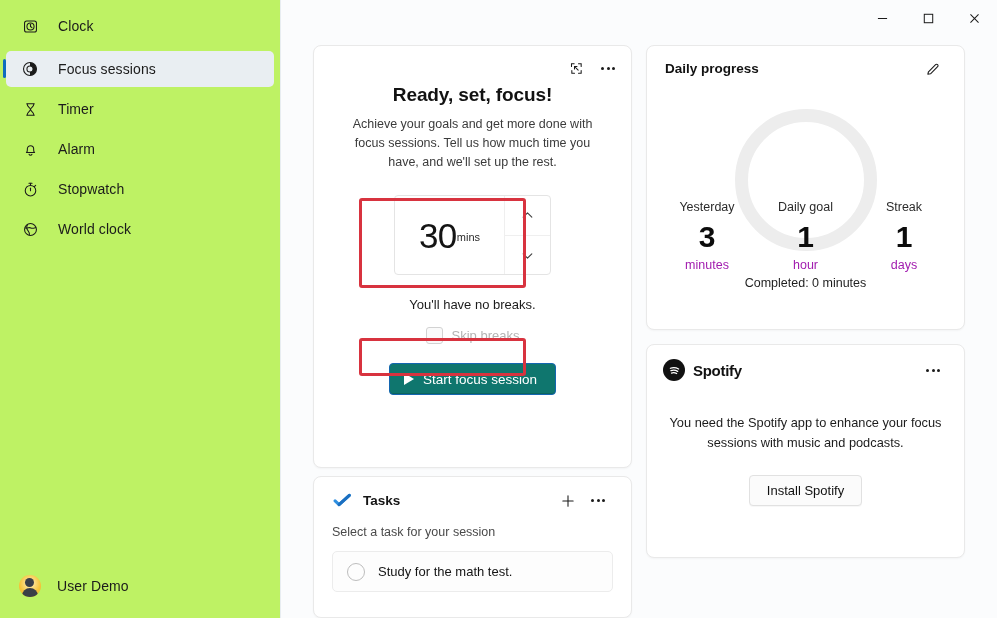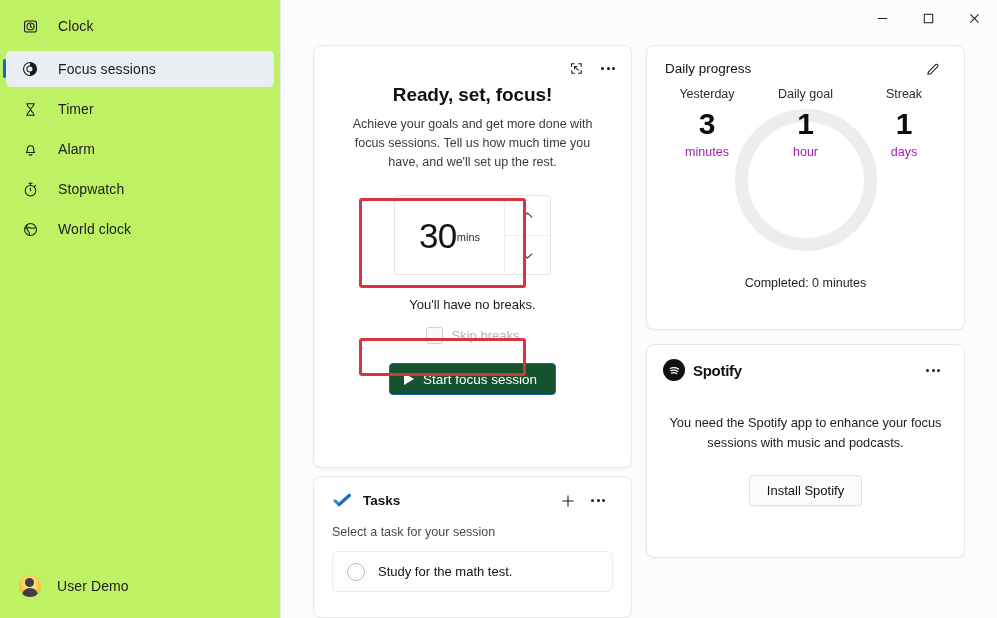--- a/index.html
+++ b/index.html
@@ -255,21 +255,21 @@
     font-size: 13px;
     color: #b4b4b4;
   }
 
   .start-wrap {
     display: flex;
     justify-content: center;
     margin-top: 19px;
   }
   .start-btn {
-    background: #14532d;
+    background: #0f766e;
     color: #ffffff;
     height: 32px;
     border-radius: 4px;
     padding: 0 18px 0 14px;
     display: flex;
     align-items: center;
     gap: 9px;
     font-size: 13.5px;
     border: 1px solid #1366b0;
     box-shadow: inset 0 -1px 0 rgba(0,0,0,0.14);
@@ -327,31 +327,31 @@
   
   .progress-card { height: 285px; padding: 0 16px; }
   .prog-head {
     display: flex;
     align-items: center;
     height: 41px;
     padding-top: 4px;
   }
   .prog-title {
     font-size: 13.5px;
-    font-weight: 400;
+    font-weight: 700;
     color: #121212;
     margin-left: 2px;
   }
   .prog-head-spacer { flex: 1 1 auto; }
 
   .prog-body {
     position: relative;
     height: 185px;
     display: flex;
-    align-items: flex-start;
+    align-items: flex-end;
     justify-content: space-between;
     padding: 0 6px;
   }
   .stat { text-align: center; width: 76px; z-index: 2; }
   .stat-label { font-size: 12.5px; color: #2b2b2b; }
   .stat-num {
     font-size: 30px;
     font-weight: 600;
     color: #0c0c0c;
     line-height: 42px;

